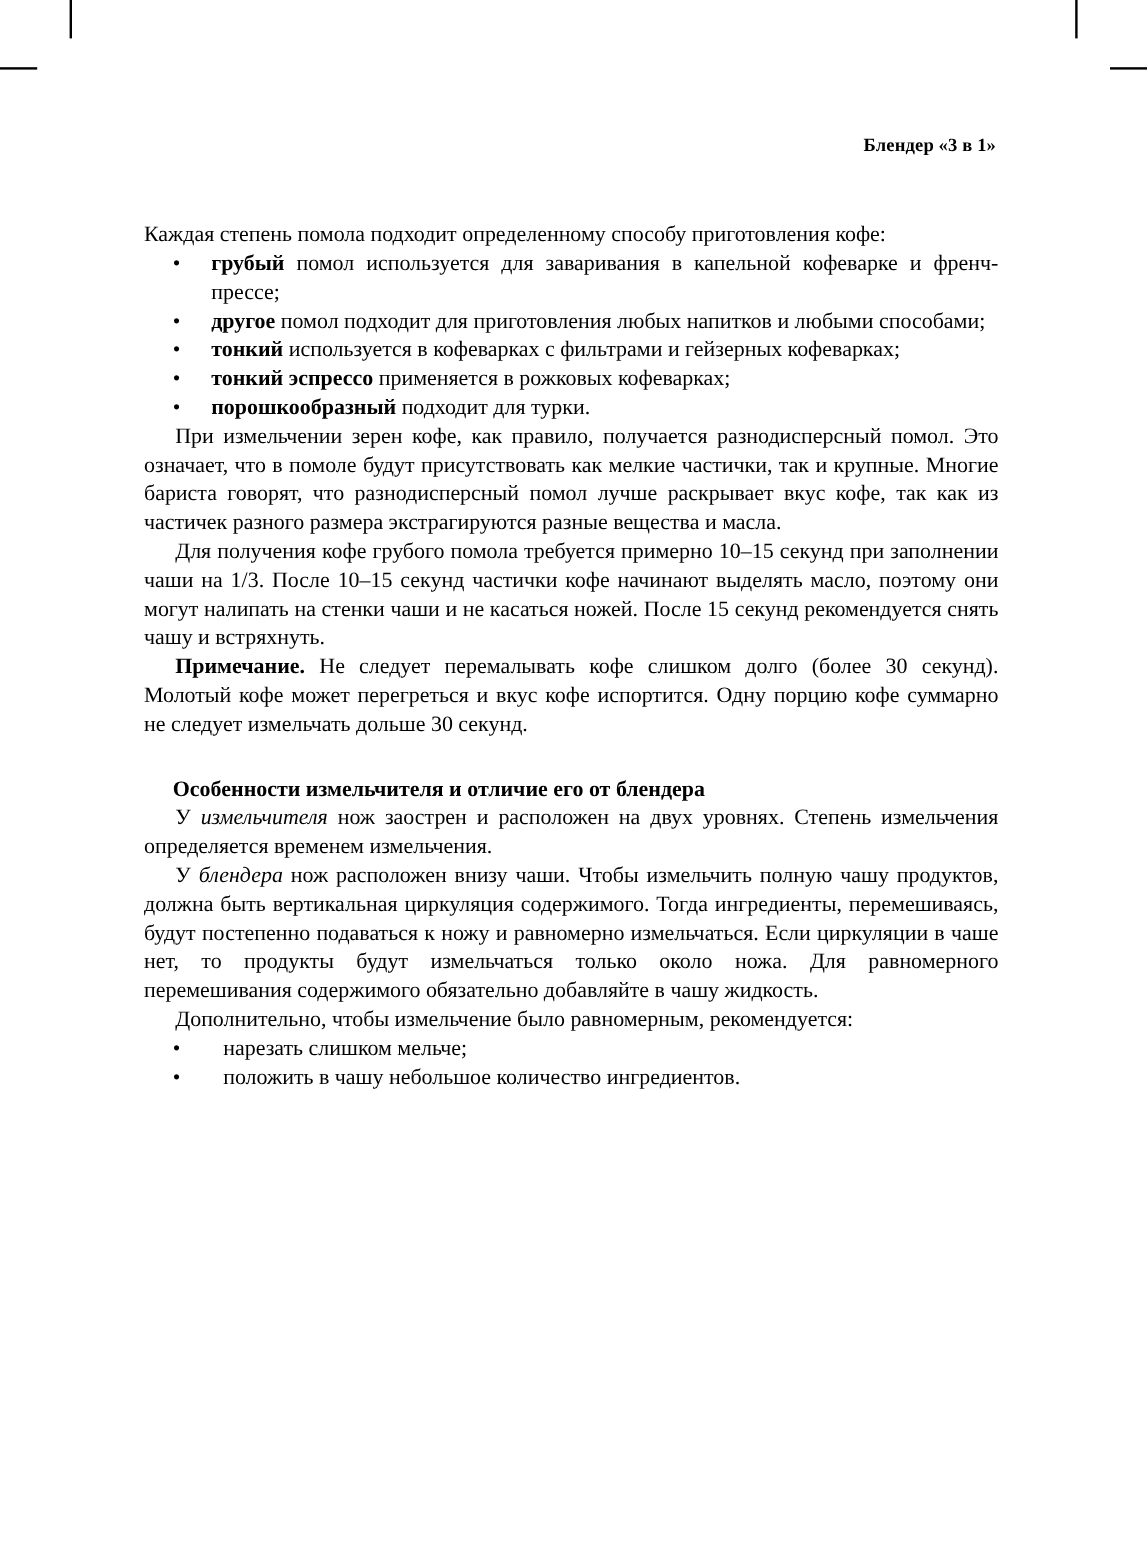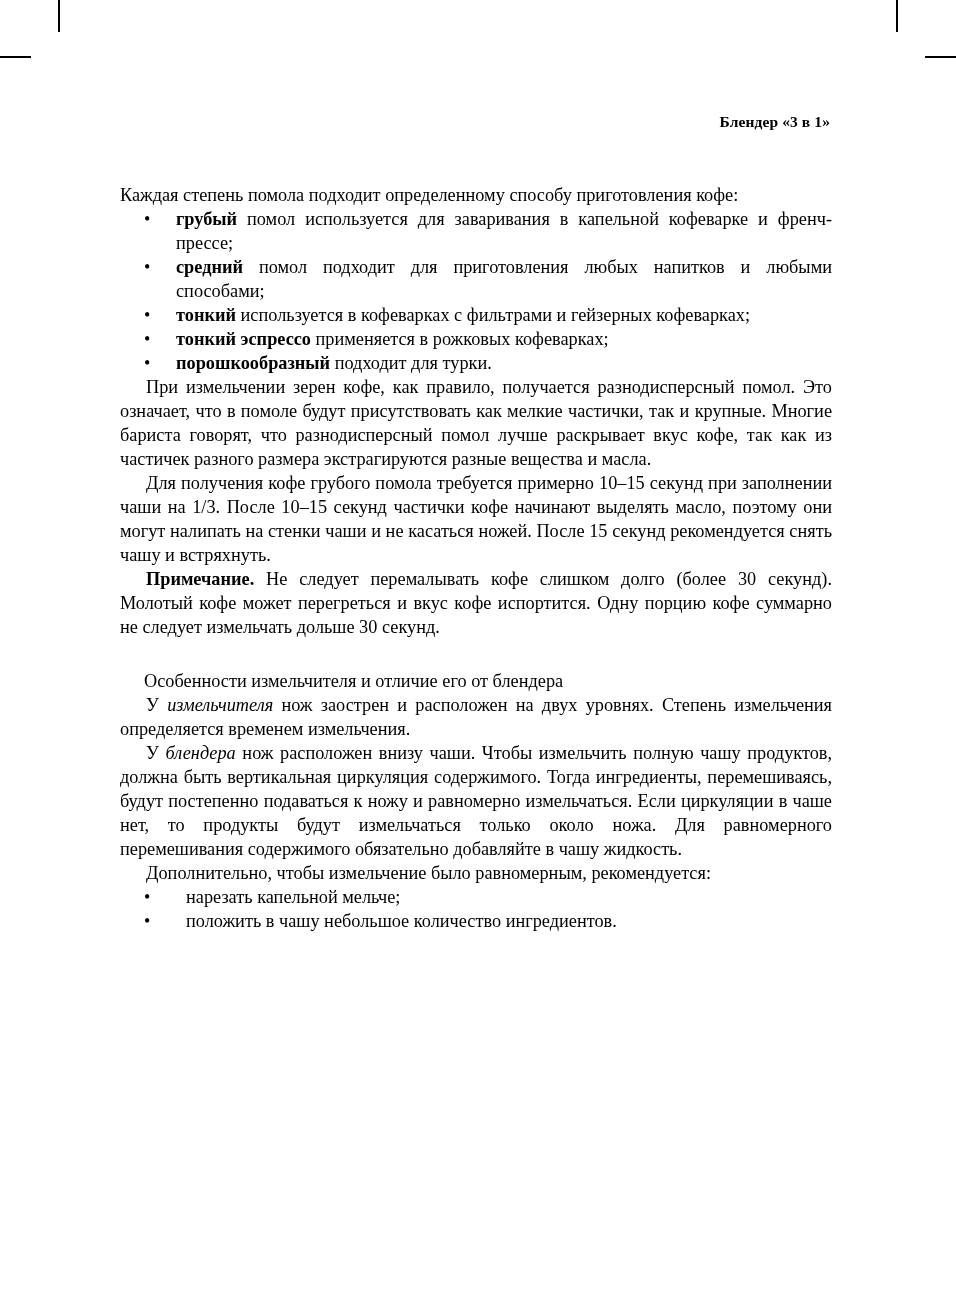--- a/index.html
+++ b/index.html
@@ -97,21 +97,21 @@
     font-size: 18px;
     line-height: 24px;
   }
   ul.bullets.wide > li { padding-left: 66px; }
   ul.bullets.wide > li .dot { left: 24px; }
 
   h2.section {
     margin: 0;
     font-size: 18.3px;
     line-height: 24px;
-    font-weight: normal;
+    font-weight: bold;
     text-indent: 24px;
     text-align: left;
   }
   .gap-before-heading { height: 30px; }
 
   b.lead { font-weight: bold; margin-top: 16px; }
   i.em   { font-style: italic; }
 
   
   .folio {
@@ -143,21 +143,21 @@
 
   <div class="column">
 
     <p class="para flush">Каждая степень помола подходит определенному способу приготовления кофе:</p>
 
     <ul class="bullets">
       <li>
         <span class="dot">•</span><b class="lead">грубый</b><span> помол используется для заваривания в капельной кофеварке и френч-прессе;</span>
       </li>
       <li>
-        <span class="dot">•</span><b class="lead">средний</b><span> помол подходит для приготовления любых напитков и любыми способами;</span>
+        <span class="dot">•</span><b class="lead">другое</b><span> помол подходит для приготовления любых напитков и любыми способами;</span>
       </li>
       <li>
         <span class="dot">•</span><b class="lead">тонкий</b><span> используется в кофеварках с фильтрами и гейзерных кофеварках;</span>
       </li>
       <li>
         <span class="dot">•</span><b class="lead">тонкий эспрессо</b><span> применяется в рожковых кофеварках;</span>
       </li>
       <li>
         <span class="dot">•</span><b class="lead">порошкообразный</b><span> подходит для турки.</span>
       </li>
@@ -176,21 +176,21 @@
 
 
     <p class="para"><span>У </span><i class="em">измельчителя</i><span> нож заострен и расположен на двух уровнях. Степень измельчения определяется временем измельчения.</span></p>
 
     <p class="para"><span>У </span><i class="em">блендера</i><span> нож расположен внизу чаши. Чтобы измельчить полную чашу продуктов, должна быть вертикальная циркуляция содержимого. Тогда ингредиенты, перемешиваясь, будут постепенно подаваться к ножу и равномерно измельчаться. Если циркуляции в чаше нет, то продукты будут измельчаться только около ножа. Для равномерного перемешивания содержимого обязательно добавляйте в чашу жидкость.</span></p>
 
     <p class="para">Дополнительно, чтобы измельчение было равномерным, рекомендуется:</p>
 
     <ul class="bullets wide">
       <li>
-        <span class="dot">•</span><span>нарезать капельной мельче;</span>
+        <span class="dot">•</span><span>нарезать слишком мельче;</span>
       </li>
       <li>
         <span class="dot">•</span><span>положить в чашу небольшое количество ингредиентов.</span>
       </li>
     </ul>
 
   </div>
 
   <div class="folio">11</div>
 

